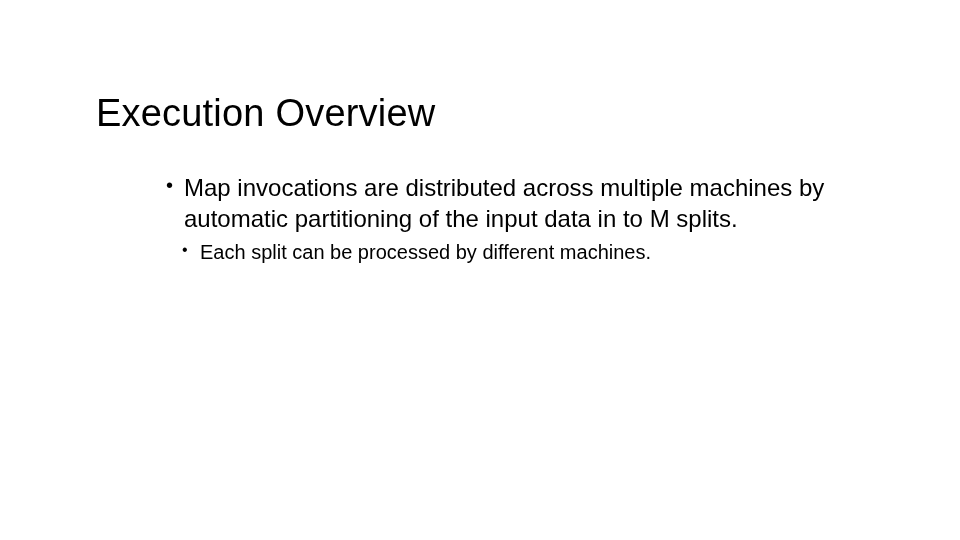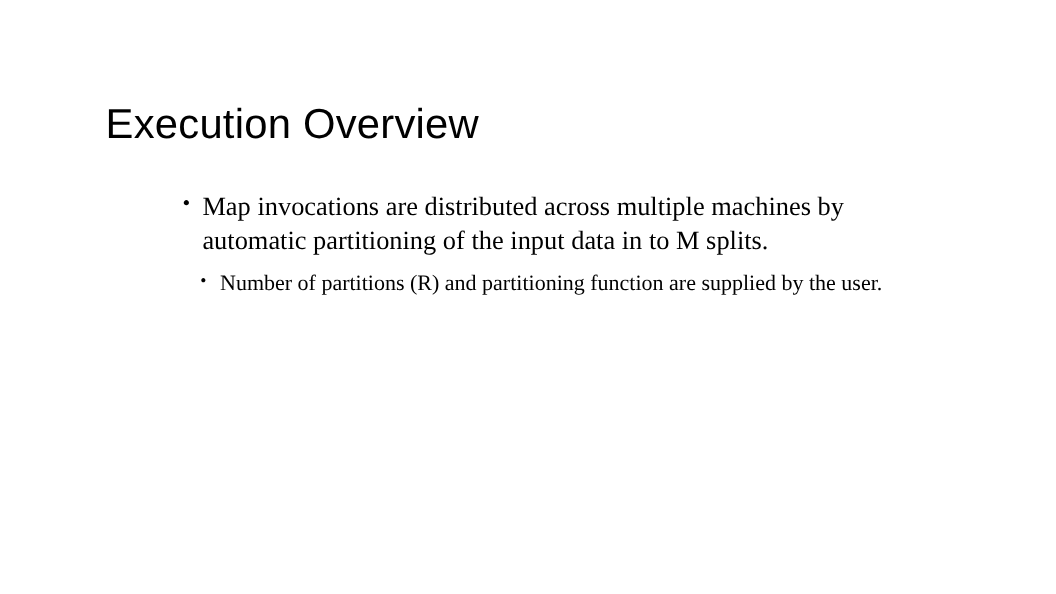--- a/index.html
+++ b/index.html
@@ -58,31 +58,30 @@
     }
     .level2::before {
       content: "•";
       position: absolute;
       left: 0;
       top: 0;
       font-size: 16px;
     }
     .block {
       margin-bottom: 10px;
-      font-family: Liberation Serif, serif;
     }
   </style>
 </head>
 <body>
 
 <div class="slide">
   <h1 class="title">Execution Overview</h1>
   <div class="content">
     <ul>
       <li class="block">
         <div class="level1">Map invocations are distributed across multiple machines by automatic partitioning of the input data in to M splits.</div>
+        <div class="level2">Each split can be processed by different machines.</div>
       </li>
       <li class="block">
-        <div class="level2">Number of partitions (R) and partitioning function are supplied by the user.</div>
       </li>
     </ul>
   </div>
 </div>
 
 </body></html>

